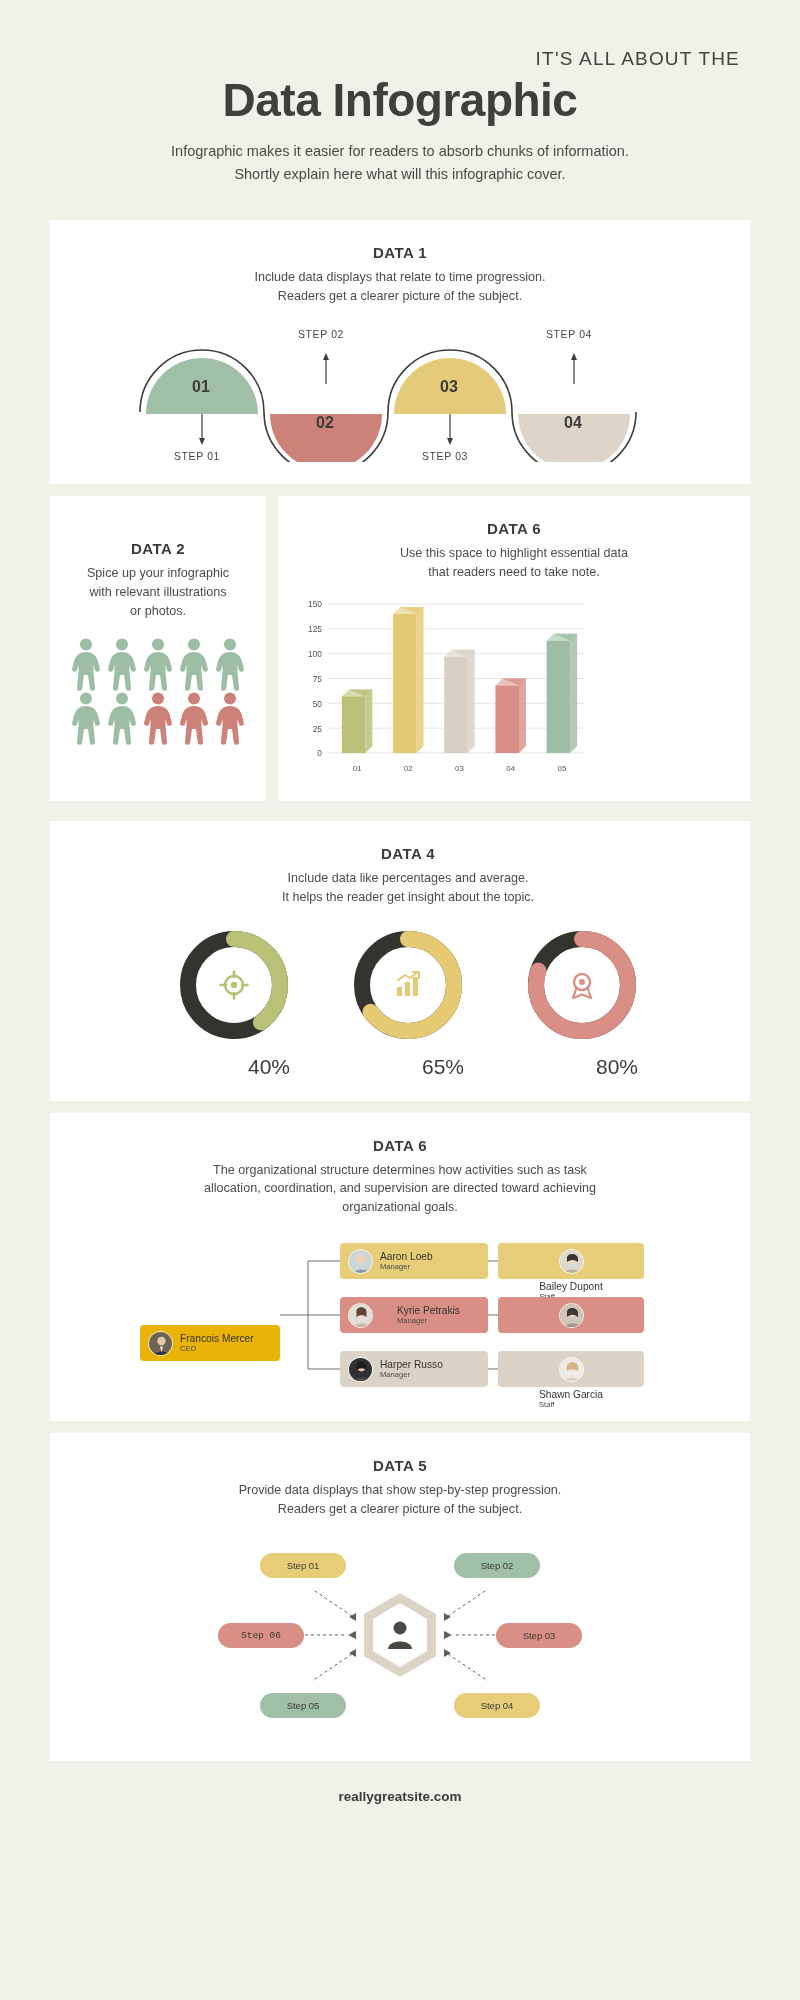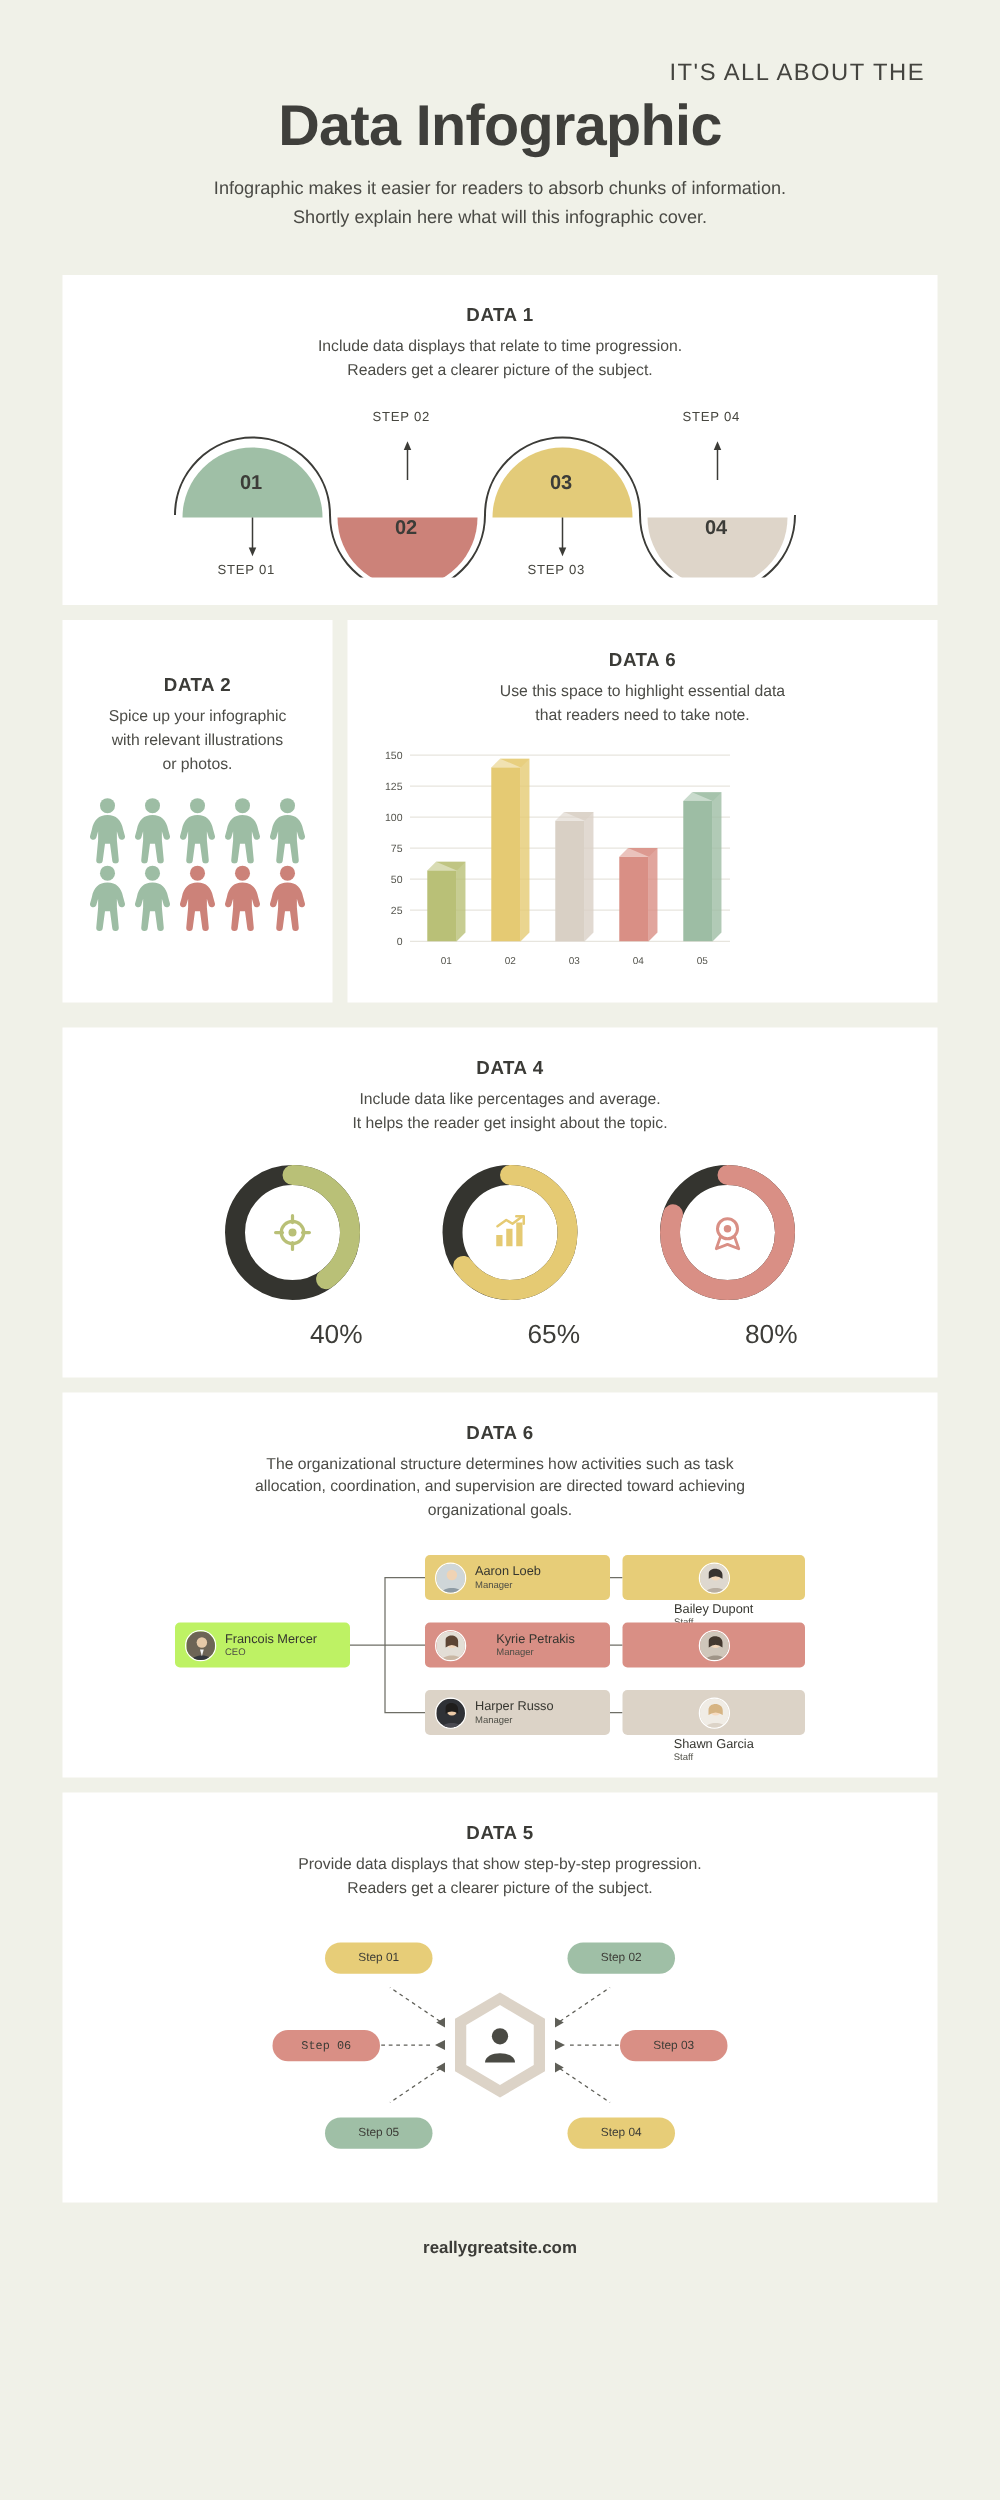--- a/index.html
+++ b/index.html
@@ -68,21 +68,21 @@
   .donut-pct { font-size:21px; color:#3d3d39; margin-top:14px; }
 
   
   #data6 { margin:12px 50px 0 50px; padding:24px 0 26px 0; }
   .org { position:relative; width:540px; height:160px; margin:18px auto 0 auto; }
   .org svg.links { position:absolute; left:0; top:0; }
   .org-node {
     position:absolute; display:flex; align-items:center; gap:7px;
     border-radius:4px; padding:6px 8px; height:36px;
   }
-  .org-node.ceo { width:140px; background:#bef264; }
+  .org-node.ceo { width:140px; background:#eab308;margin-top:28px; }
   .org-node.n-yellow { background:#e7cd78; }
   .org-node.n-red { background:#d98f85;gap:24px; }
   .org-node.n-beige { background:#dcd3c7; }
   .org-node.mid { width:148px; }
   .org-node.right { width:146px;flex-direction:column; }
   .av {
     width:25px; height:25px; border-radius:50%; flex:0 0 25px;
     border:1.5px solid #ffffff; overflow:hidden; position:relative;
   }
   .av svg { display:block; }

